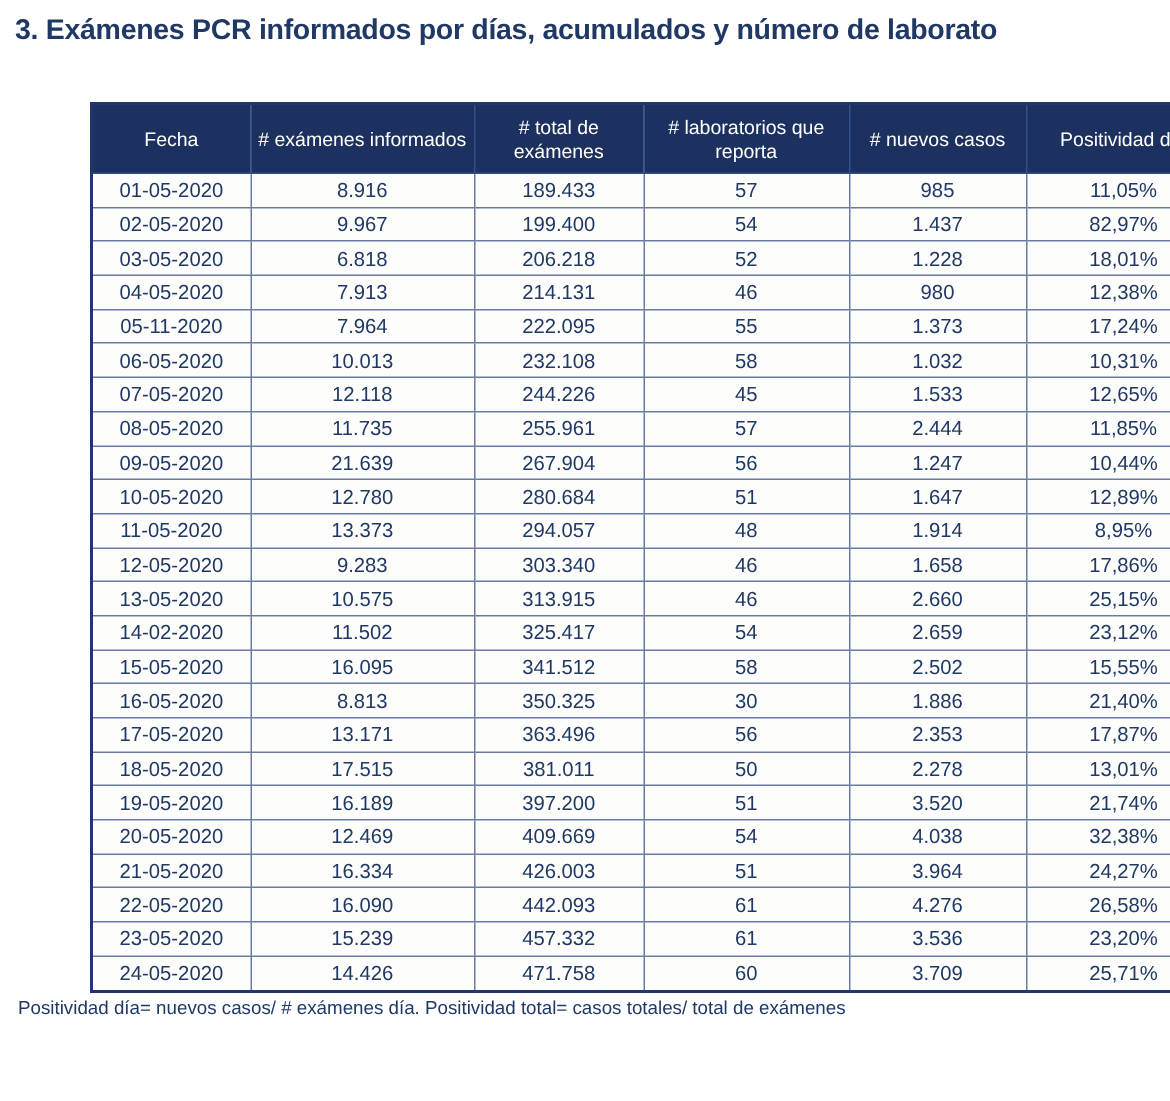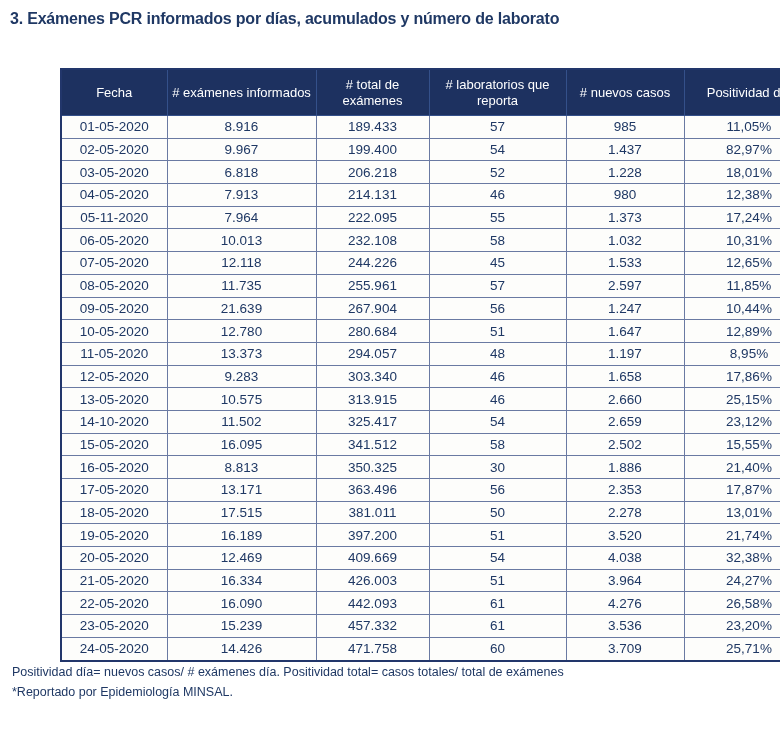--- a/index.html
+++ b/index.html
@@ -7,21 +7,21 @@
     width:780px; height:734px;
     background:#ffffff;
     font-family:"Liberation Sans", sans-serif;
     position:relative;
     overflow:hidden;
   }
   .page-title {
     position:absolute;
     top:10px; left:10px; right:0;
     margin:0;
-    font-size:16px;
+    font-size:19px;
     font-weight:bold;
     color:#1f3864;
     white-space:nowrap;
     overflow:hidden;
     letter-spacing:-0.2px;
   }
   .table-viewport {
     position:absolute;
     top:68px; left:12px;
     width:768px;
@@ -160,21 +160,21 @@
           <td>45</td>
           <td>1.533</td>
           <td>12,65%</td>
           <td></td>
         </tr>
         <tr>
           <td>08-05-2020</td>
           <td>11.735</td>
           <td>255.961</td>
           <td>57</td>
-          <td>2.597</td>
+          <td>2.444</td>
           <td>11,85%</td>
           <td></td>
         </tr>
         <tr>
           <td>09-05-2020</td>
           <td>21.639</td>
           <td>267.904</td>
           <td>56</td>
           <td>1.247</td>
           <td>10,44%</td>
@@ -187,21 +187,21 @@
           <td>51</td>
           <td>1.647</td>
           <td>12,89%</td>
           <td></td>
         </tr>
         <tr>
           <td>11-05-2020</td>
           <td>13.373</td>
           <td>294.057</td>
           <td>48</td>
-          <td>1.197</td>
+          <td>1.914</td>
           <td>8,95%</td>
           <td></td>
         </tr>
         <tr>
           <td>12-05-2020</td>
           <td>9.283</td>
           <td>303.340</td>
           <td>46</td>
           <td>1.658</td>
           <td>17,86%</td>
@@ -210,21 +210,21 @@
         <tr>
           <td>13-05-2020</td>
           <td>10.575</td>
           <td>313.915</td>
           <td>46</td>
           <td>2.660</td>
           <td>25,15%</td>
           <td></td>
         </tr>
         <tr>
-          <td>14-10-2020</td>
+          <td>14-02-2020</td>
           <td>11.502</td>
           <td>325.417</td>
           <td>54</td>
           <td>2.659</td>
           <td>23,12%</td>
           <td></td>
         </tr>
         <tr>
           <td>15-05-2020</td>
           <td>16.095</td>
@@ -314,14 +314,13 @@
           <td>3.709</td>
           <td>25,71%</td>
           <td></td>
         </tr>
       </tbody>
   </table>
 </div>
 
 <div class="notes">
   <div class="note">Positividad día= nuevos casos/ # exámenes día. Positividad total= casos totales/ total de exámenes</div>
-  <div class="note">*Reportado por Epidemiología MINSAL.</div>
 </div>
 
 </body></html>

